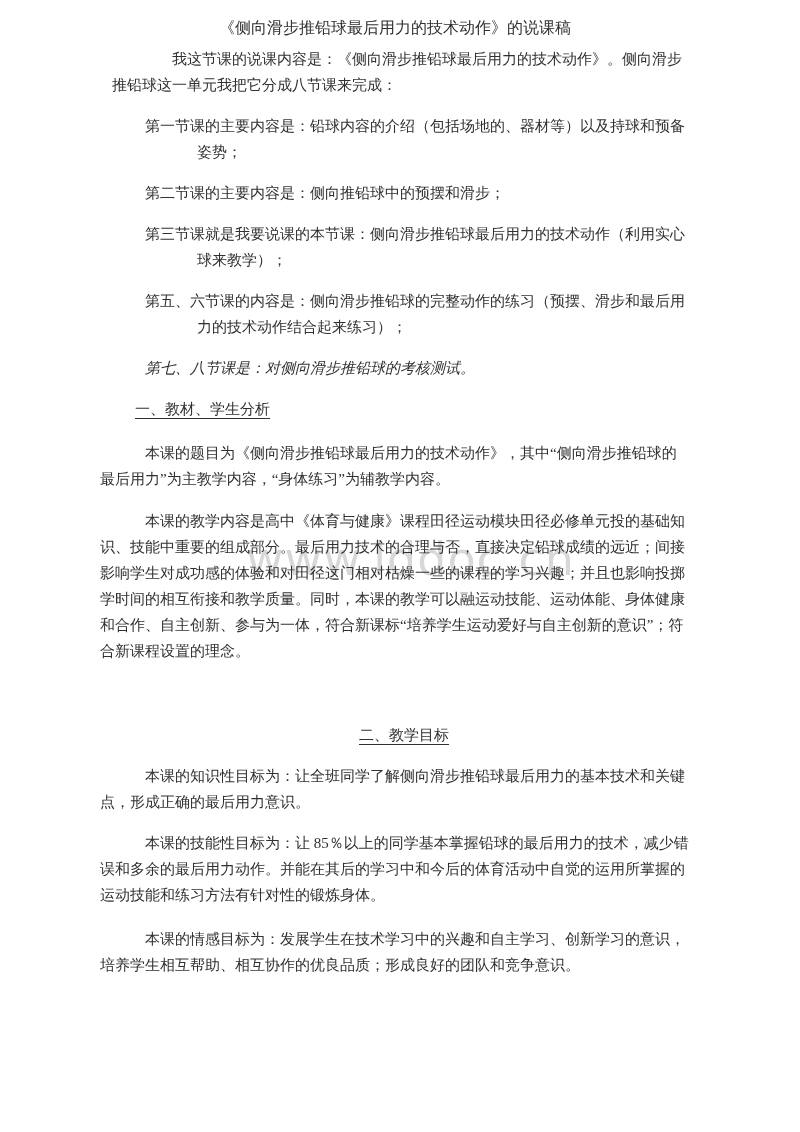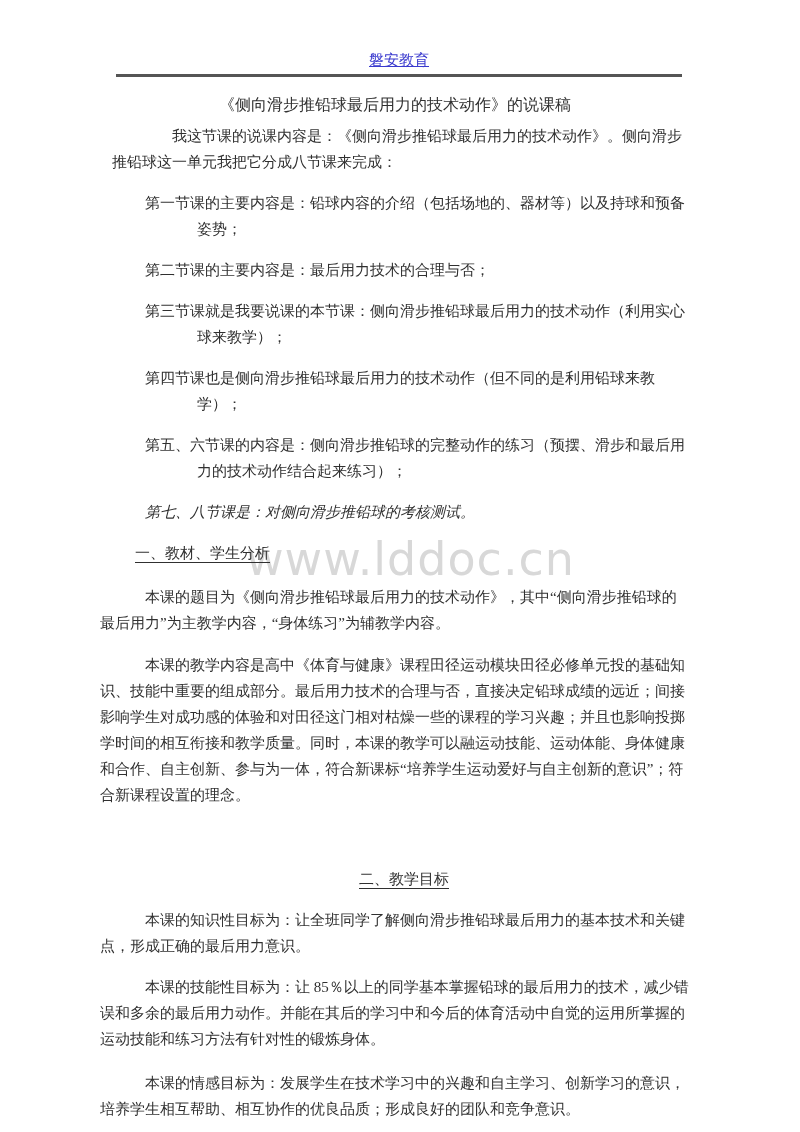--- a/index.html
+++ b/index.html
@@ -78,35 +78,31 @@
 </style>
 </head>
 <body>
 
 <div class="page">
 
   <div class="watermark">www.lddoc.cn</div>
 
   <div class="content">
 
-    <div class="header">
-      <a href="#">磐安教育</a>
-    </div>
 
     <div class="doc-title">《侧向滑步推铅球最后用力的技术动作》的说课稿</div>
 
     <p class="p-intro">我这节课的说课内容是：《侧向滑步推铅球最后用力的技术动作》。侧向滑步推铅球这一单元我把它分成八节课来完成：</p>
 
     <p class="lesson">第一节课的主要内容是：铅球内容的介绍（包括场地的、器材等）以及持球和预备姿势；</p>
 
-    <p class="lesson">第二节课的主要内容是：最后用力技术的合理与否；</p>
+    <p class="lesson">第二节课的主要内容是：侧向推铅球中的预摆和滑步；</p>
 
     <p class="lesson">第三节课就是我要说课的本节课：侧向滑步推铅球最后用力的技术动作（利用实心球来教学）；</p>
 
-    <p class="lesson m-tight">第四节课也是侧向滑步推铅球最后用力的技术动作（但不同的是利用铅球来教学）；</p>
 
     <p class="lesson m-mid">第五、六节课的内容是：侧向滑步推铅球的完整动作的练习（预摆、滑步和最后用力的技术动作结合起来练习）；</p>
 
     <p class="lesson m-last">第七、八节课是：对侧向滑步推铅球的考核测试。</p>
 
     <p class="section-heading h-one">一、教材、学生分析</p>
 
     <p class="p-body p-t18">本课的题目为《侧向滑步推铅球最后用力的技术动作》，其中“侧向滑步推铅球的最后用力”为主教学内容，“身体练习”为辅教学内容。</p>
 
     <p class="p-body p-t16">本课的教学内容是高中《体育与健康》课程田径运动模块田径必修单元投的基础知识、技能中重要的组成部分。最后用力技术的合理与否，直接决定铅球成绩的远近；间接影响学生对成功感的体验和对田径这门相对枯燥一些的课程的学习兴趣；并且也影响投掷学时间的相互衔接和教学质量。同时，本课的教学可以融运动技能、运动体能、身体健康和合作、自主创新、参与为一体，符合新课标“培养学生运动爱好与自主创新的意识”；符合新课程设置的理念。</p>

